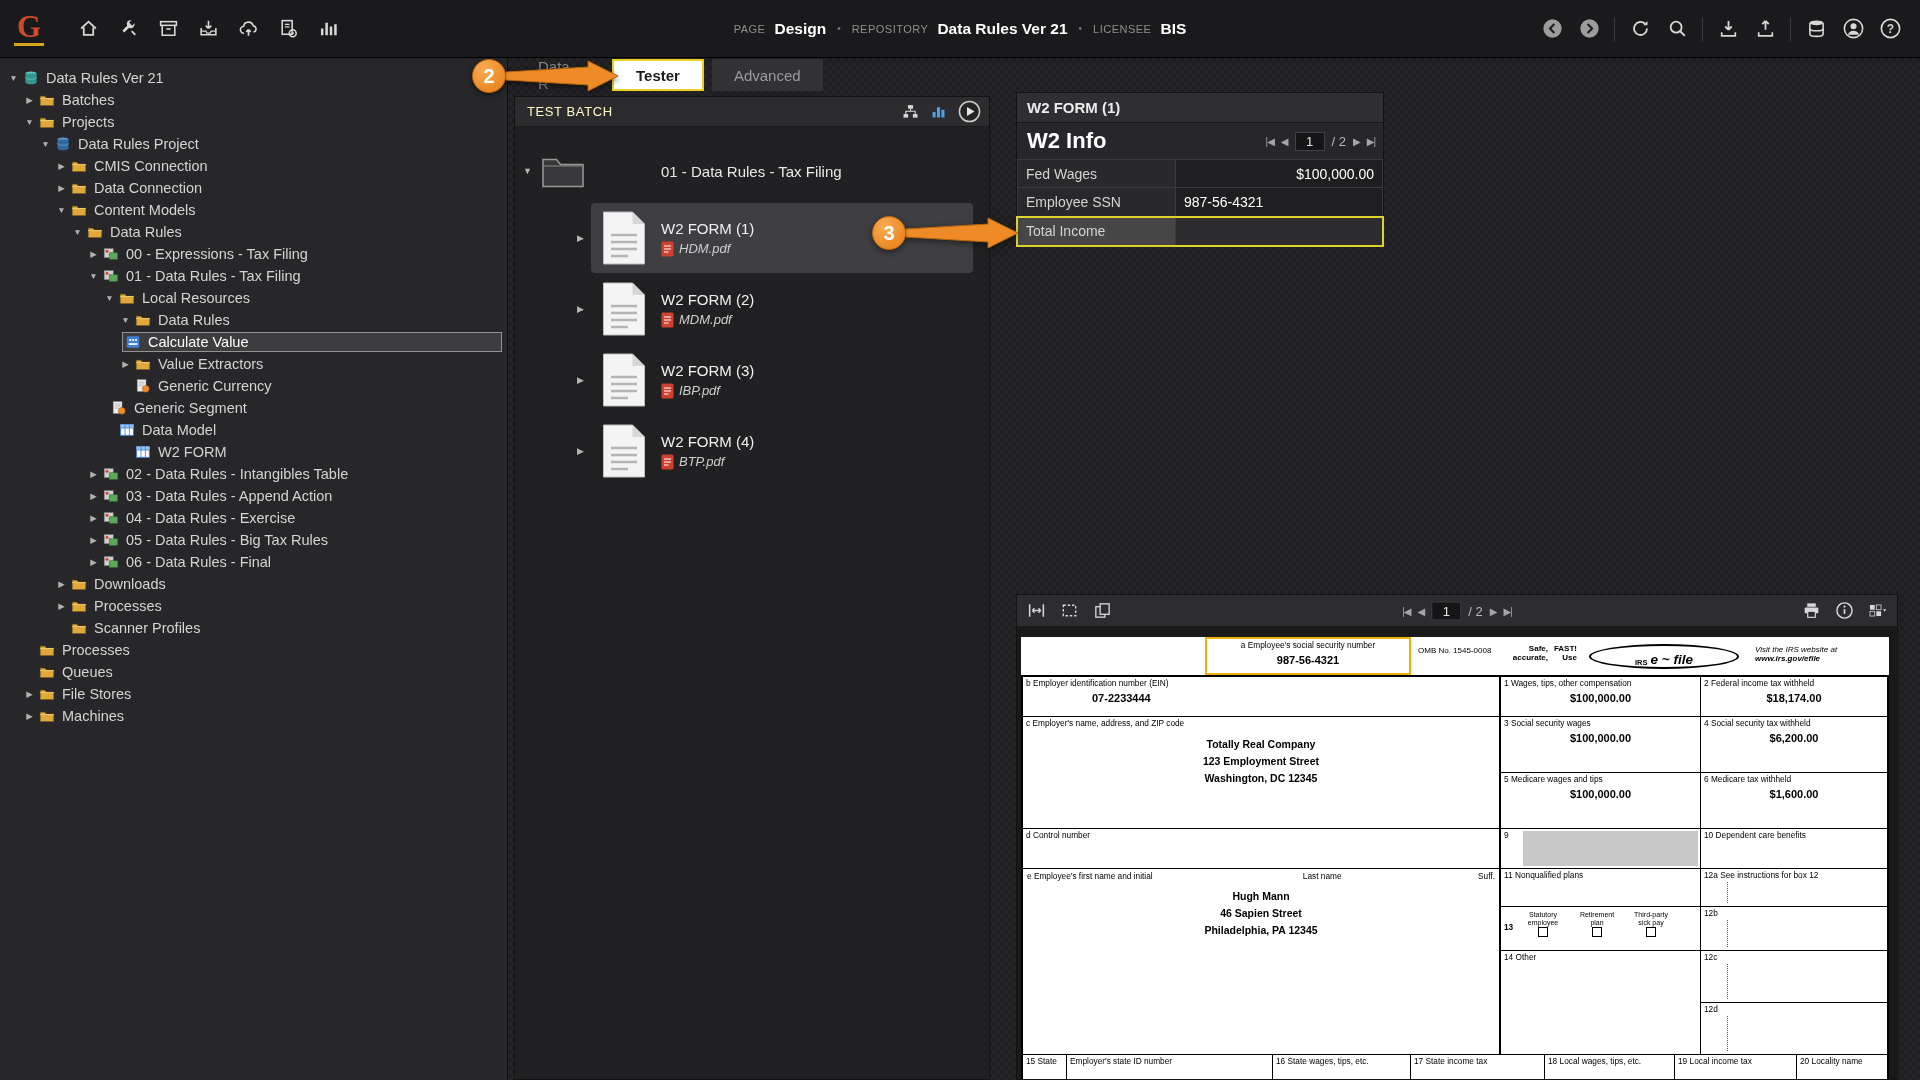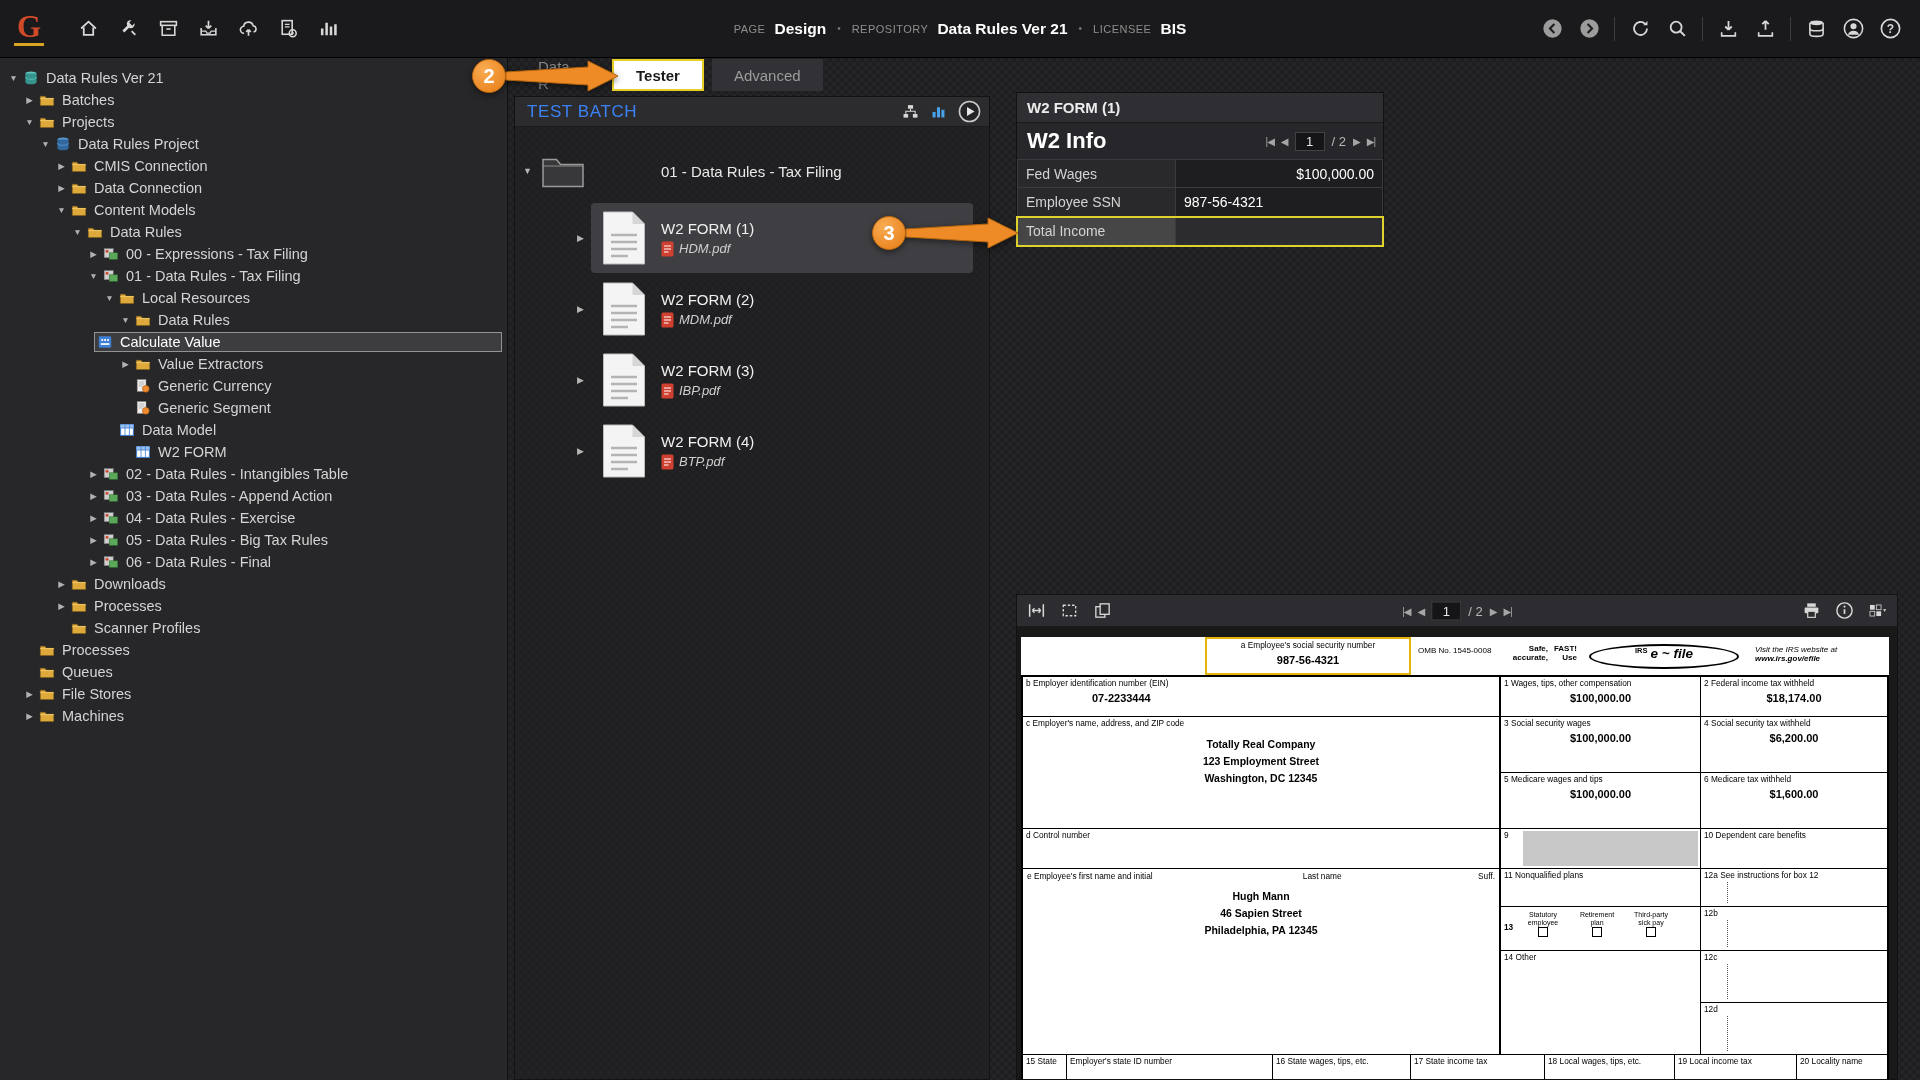--- a/index.html
+++ b/index.html
@@ -44,21 +44,21 @@
   .tab { height:32px; display:flex; align-items:center; padding:0 22px; font-size:15px; cursor:pointer; }
   .tab.ghost { color:#8a8a8a; background:transparent; width:88px; }
   .tab.active { background:#fff; color:#1b1b1b; font-weight:bold; border:2px solid #e7cf25; }
   .tab.plain { background:#313136; color:#9c9c9c; }
 
   
   .batch { position:absolute; left:6px; top:38px; width:476px; bottom:0; background:#202022;
     border:1px solid #131313; z-index:3; }
   .batch-head { height:30px; background:#2c2c2f; border-bottom:1px solid #1b1b1b; display:flex;
     align-items:center; padding:0 8px 0 12px; }
-  .bt { font-size:17px; color:#3b82f6; letter-spacing:.6px; }
+  .bt { font-size:13px; color:#fef9c3; letter-spacing:.6px; }
   .bh-icons { margin-left:auto; display:flex; align-items:center; gap:11px; }
   .bhi { display:inline-flex; cursor:pointer; }
   .bhi svg { width:17px; height:17px; }
   .bhi.play svg { width:23px; height:23px; }
   .batch-body { position:relative; padding-top:2px;
     background:repeating-conic-gradient(#222224 0% 25%, #1f1f21 0% 50%); background-size:8px 8px; height:calc(100% - 30px); }
   .folder-row { display:flex; align-items:center; height:36px; margin-top:24px; padding-left:8px; cursor:pointer; }
   .folder-row .exp { width:16px; font-size:9px; color:#b5b5b5; }
   .fico { width:44px; height:34px; margin-left:2px; display:inline-flex; }
   .fico svg { width:44px; height:34px; }
@@ -118,21 +118,21 @@
   .w2sp { width:184px; }
   .w2boxa { width:206px; border:2px solid #eab308; text-align:center; padding-top:2px; }
   .wl { font-size:8.3px; color:#000; line-height:1.2; }
   .wv { font-size:11px; font-weight:bold; margin-top:3px; }
   .c { text-align:center; }
   .w2omb { width:96px; font-size:8px; padding:9px 2px 0 7px; }
   .w2safe { width:74px; display:flex; flex-direction:row; font-size:8px; font-weight:bold;
     text-align:right; padding-top:7px; padding-right:4px; }
   .w2efile { width:166px; display:flex; align-items:center; justify-content:center; }
   .oval { border:2.5px solid #000; border-radius:50%; width:150px; height:25px; display:flex;
-    align-items:flex-start; justify-content:center; gap:3px; }
+    align-items:flex-end; justify-content:center; gap:3px; }
   .irs { font-size:7.5px; font-weight:bold; }
   .ef { font-size:13.5px; font-weight:bold; font-style:italic; }
   .w2visit { flex:1; display:flex; flex-direction:column; font-size:8px; font-style:italic; padding:8px 0 0 8px; }
   .w2visit span:last-child { font-weight:bold; }
   .w2grid { border:2px solid #000; }
   .wr { display:flex; border-bottom:1px solid #000; }
   .wr:last-child { border-bottom:none; }
   .wc { position:relative; border-right:1px solid #000; padding:2px 3px; }
   .wc:last-child, .grow:last-child { border-right:none; }
   .wL { width:478px; }
@@ -436,21 +436,21 @@
           <span class="tinner">
             <span class="tico">
               <svg viewBox="0 0 16 16">
                 <path d="M1.3 4.2h4.6l1.4 1.9h7.4v7.4H1.3z" fill="#dfa83b" stroke="#7a5c15" stroke-width=".5"></path>
                 <path d="M1.3 6.6h13.4" stroke="#f0c465" stroke-width="1.1"></path>
               </svg>
             </span>
             <span class="tlabel">Data Rules</span>
           </span>
         </div>
-        <div class="trow" style="padding-left: 80px;">
+        <div class="trow" style="padding-left: 108px;">
           <span class="texp"></span>
           <span class="tinner sel">
             <span class="tico">
               <svg viewBox="0 0 16 16">
                 <rect x="1.8" y="2.2" width="12.4" height="11.6" rx="1.4" fill="#3f7fd4"></rect>
                 <circle cx="5.2" cy="6" r="1.1" fill="#fff"></circle>
                 <circle cx="8.1" cy="6" r="1.1" fill="#fff"></circle>
                 <circle cx="11" cy="6" r="1.1" fill="#fff"></circle>
                 <rect x="3.8" y="9.2" width="8.6" height="1.7" fill="#fff"></rect>
               </svg>
@@ -476,21 +476,21 @@
             <span class="tico">
               <svg viewBox="0 0 16 16">
                 <rect x="2.2" y="1.6" width="8.8" height="11.8" fill="#efefef" stroke="#8d8d8d" stroke-width=".5"></rect>
                 <path d="M3.8 4h5.6M3.8 6h5.6M3.8 8h3.6" stroke="#9d9d9d" stroke-width=".7"></path>
                 <circle cx="10.8" cy="10.8" r="3.4" fill="#ef8b2e" stroke="#a85c12" stroke-width=".6"></circle>
               </svg>
             </span>
             <span class="tlabel">Generic Currency</span>
           </span>
         </div>
-        <div class="trow" style="padding-left: 118px;">
+        <div class="trow" style="padding-left: 94px;">
           <span class="texp"></span>
           <span class="tinner">
             <span class="tico">
               <svg viewBox="0 0 16 16">
                 <rect x="2.2" y="1.6" width="8.8" height="11.8" fill="#efefef" stroke="#8d8d8d" stroke-width=".5"></rect>
                 <path d="M3.8 4h5.6M3.8 6h5.6M3.8 8h3.6" stroke="#9d9d9d" stroke-width=".7"></path>
                 <circle cx="10.8" cy="10.8" r="3.4" fill="#ef8b2e" stroke="#a85c12" stroke-width=".6"></circle>
               </svg>
             </span>
             <span class="tlabel">Generic Segment</span>

